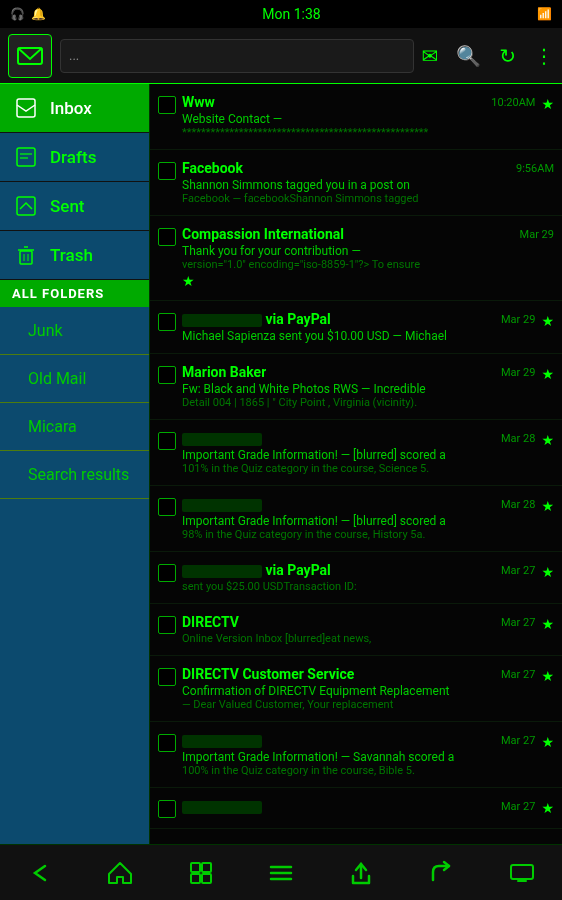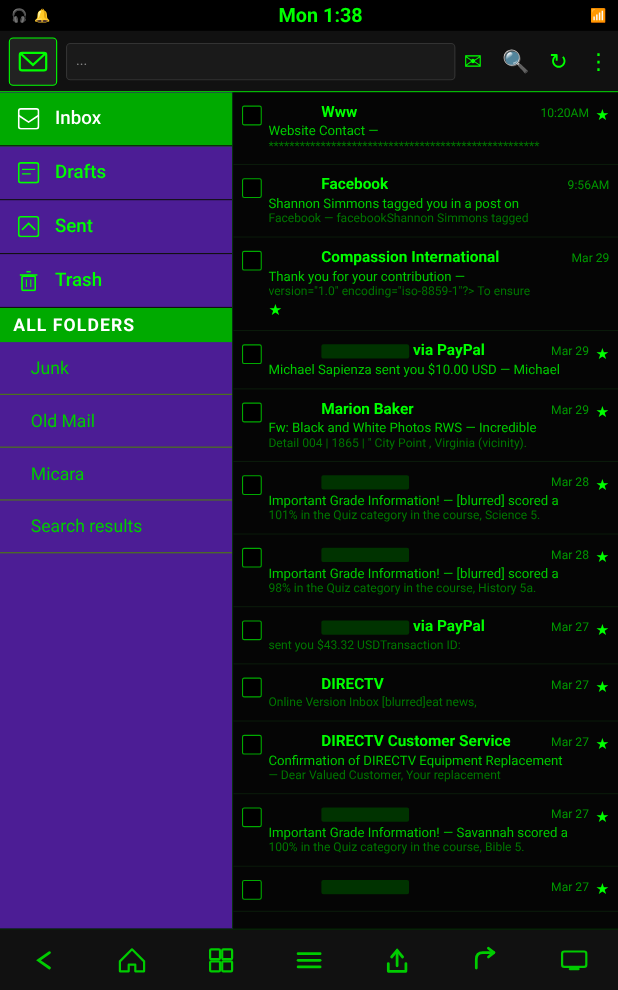--- a/index.html
+++ b/index.html
@@ -19,21 +19,21 @@
       height: 28px;
       background: #000;
       display: flex;
       align-items: center;
       justify-content: space-between;
       padding: 0 10px;
       font-size: 12px;
       color: #00ff00;
     }
     .status-left { display: flex; gap: 6px; align-items: center; }
-    .status-center { font-weight: bold; font-size: 18px; }
+    .status-center { font-weight: normal; font-size: 14px; }
     .status-right { display: flex; gap: 6px; align-items: center; }
 
     
     .toolbar {
       width: 100%;
       height: 56px;
       background: #111;
       display: flex;
       align-items: center;
       padding: 0 8px;
@@ -75,22 +75,22 @@
 
     
     .main-layout {
       display: flex;
       width: 100%;
       height: calc(900px - 28px - 56px - 56px);
     }
 
     
     .sidebar {
-      width: 212px;
-      background: #4c1d95;
+      width: 150px;
+      background: #0c4a6e;
       border-right: 1px solid #003300;
       display: flex;
       flex-direction: column;
       overflow-y: auto;
     }
     .sidebar-item {
       display: flex;
       align-items: center;
       padding: 14px 16px;
       cursor: pointer;
@@ -108,21 +108,21 @@
     }
     .sidebar-item .s-icon {
       font-size: 18px;
       width: 22px;
       text-align: center;
     }
     .sidebar-divider {
       background: #00aa00;
       color: #fff;
       padding: 6px 12px;
-      font-size: 16px;
+      font-size: 13px;
       font-weight: bold;
       letter-spacing: 1px;
     }
     .sidebar-item-plain {
       display: flex;
       align-items: center;
       padding: 14px 16px 14px 28px;
       cursor: pointer;
       border-bottom: 1px solid #4d7c0f;
       font-size: 16px;
@@ -163,21 +163,20 @@
       margin-bottom: 2px;
     }
     .email-sender {
       font-size: 14px;
       font-weight: bold;
       color: #00ff00;
       white-space: nowrap;
       overflow: hidden;
       text-overflow: ellipsis;
       max-width: 240px;
-      margin-left: 48px;
     }
     .email-time {
       font-size: 11px;
       color: #009900;
       flex-shrink: 0;
     }
     .email-subject {
       font-size: 12px;
       color: #00cc00;
       white-space: nowrap;
@@ -408,21 +407,21 @@
     </div>
     <span class="email-star">★</span>
   </div>
       <div class="email-item">
     <div class="email-checkbox"></div>
     <div class="email-content">
       <div class="email-top">
         <span class="email-sender"><span style="display:inline-block;background:#003300;color:#003300;border-radius:2px;min-width:80px;height:13px;vertical-align:middle;"></span> via PayPal</span>
         <span class="email-time">Mar 27</span>
       </div>
-      <div class="email-preview">sent you $43.32 USDTransaction ID:</div>
+      <div class="email-preview">sent you $25.00 USDTransaction ID:</div>
     </div>
     <span class="email-star">★</span>
   </div>
       <div class="email-item">
     <div class="email-checkbox"></div>
     <div class="email-content">
       <div class="email-top">
         <span class="email-sender">DIRECTV</span>
         <span class="email-time">Mar 27</span>
       </div>

